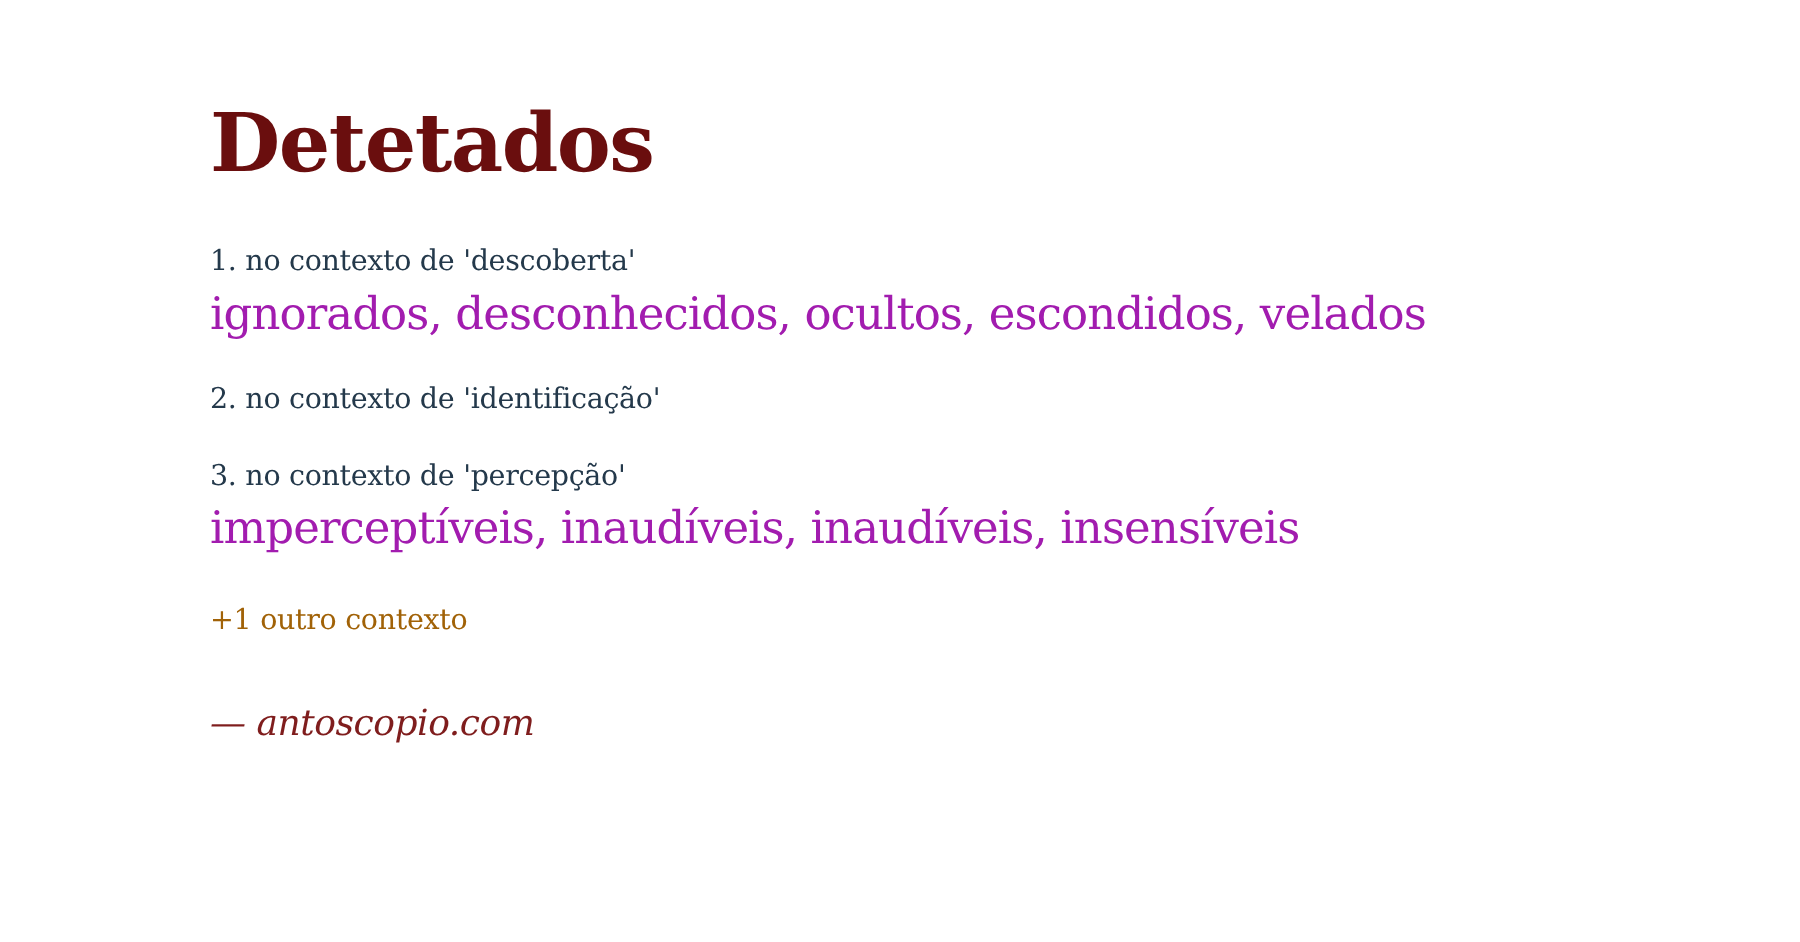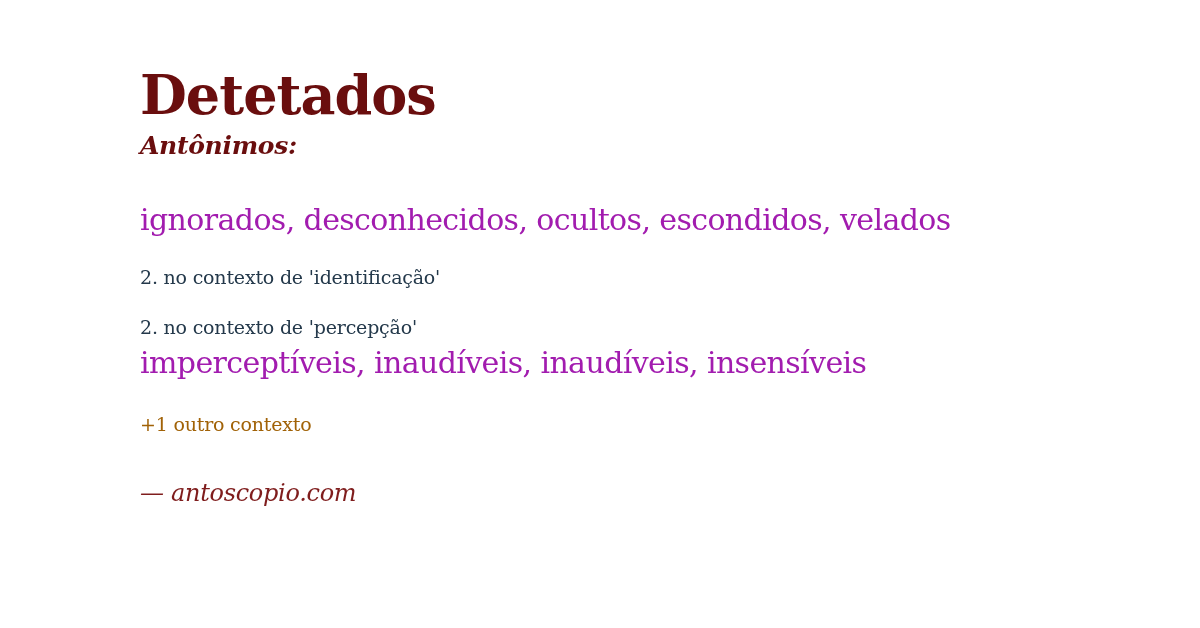--- a/index.html
+++ b/index.html
@@ -61,32 +61,32 @@
     letter-spacing: -0.3px;
   }
 </style>
 </head>
 <body>
 
 <div class="card">
 
   <h1 class="word-title">Detetados</h1>
 
-  <h2 class="section-heading">Antônimos:</h2>
 
   <div class="context first">
+    <div class="context-label">1. no contexto de 'descoberta'</div>
     <div class="context-words">ignorados, desconhecidos, ocultos, escondidos, velados</div>
   </div>
 
   <div class="context">
     <div class="context-label">2. no contexto de 'identificação'</div>
   </div>
 
   <div class="context">
-    <div class="context-label">2. no contexto de 'percepção'</div>
+    <div class="context-label">3. no contexto de 'percepção'</div>
     <div class="context-words">imperceptíveis, inaudíveis, inaudíveis, insensíveis</div>
   </div>
 
   <div class="more-contexts">+1 outro contexto</div>
 
   <div class="attribution">— antoscopio.com</div>
 
 </div>
 
 </body></html>

